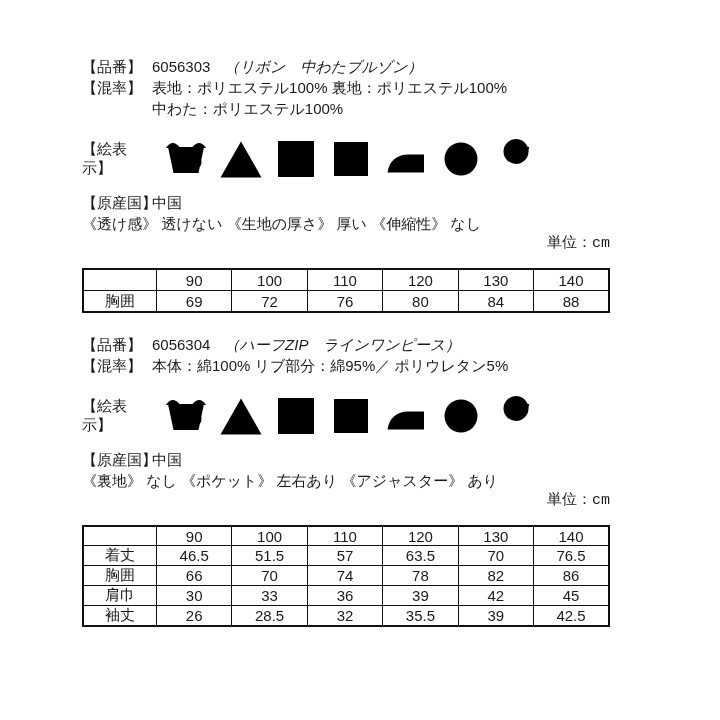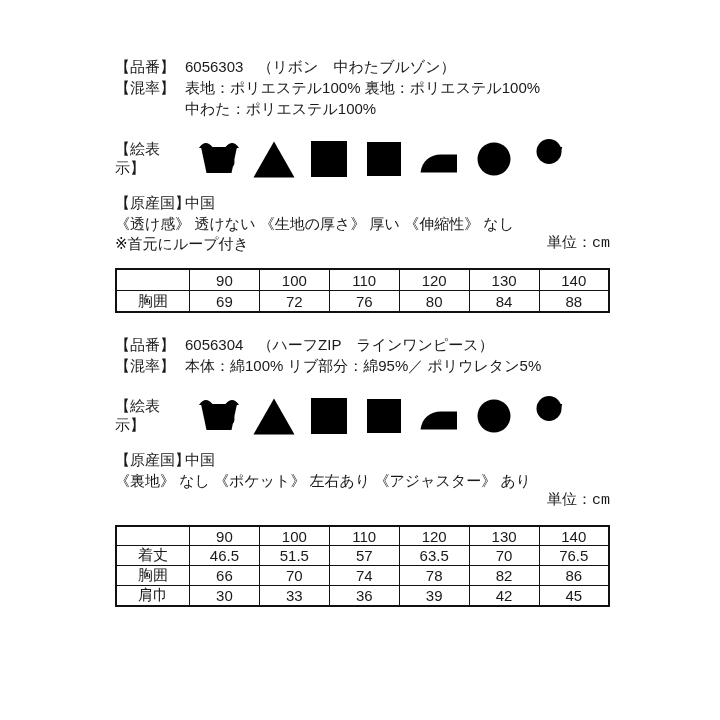--- a/index.html
+++ b/index.html
@@ -1,25 +1,25 @@
 <!DOCTYPE html>
 <html lang="ja"><head>
 <meta charset="utf-8">
 <style>
   html,body{margin:0;padding:0;}
   body{
     width:720px;height:720px;background:#ffffff;overflow:hidden;
     font-family:"Liberation Sans","DejaVu Sans",sans-serif;
     color:#1a1a1a;font-size:15px;
   }
-  .sheet{box-sizing:border-box;width:720px;height:720px;padding:56px 110px 0 115px;background:#fff;}
+  .sheet{box-sizing:border-box;width:720px;height:720px;padding:56px 110px 0 82px;background:#fff;}
   .line{display:flex;line-height:21px;white-space:nowrap;}
   .lbl{width:70px;flex-shrink:0;}
   .indent{margin-left:70px;line-height:21px;white-space:nowrap;}
-  .item-name{margin-left:14px;}
+  .item-name{margin-left:14px;font-style:italic;}
   .care-row{display:flex;align-items:center;margin-top:16px;margin-bottom:4px;}
   .care-syms{display:flex;gap:7px;margin-left:10px;}
   .care-sym{width:48px;height:48px;display:block;}
   .origin{margin-top:9px;text-align:right;}
   .unit-line{display:flex;justify-content:space-between;line-height:20px;}
   .unit{margin-left:auto;font-family:Liberation Mono, monospace;}
   table{border-collapse:collapse;width:100%;table-layout:fixed;margin-top:14px;border:2px solid #111;}
   td,th{border:1px solid #111;text-align:center;font-weight:normal;padding:0;height:20px;font-size:15px;}
   th.rowhead,td.rowhead{width:72px;}
   .sec2{margin-top:21px;}
@@ -108,21 +108,20 @@
       </div>
     </div>
 
     <div class="line origin">
       <span class="lbl">【原産国】</span>
       <span>中国</span>
     </div>
     <div class="line">《透け感》 透けない 《生地の厚さ》 厚い 《伸縮性》 なし</div>
 
     <div class="unit-line">
-      <span>※首元にループ付き</span>
       <span class="unit">単位：cm</span>
     </div>
 
     <table>
       <tbody>
           <tr>
         <th class="rowhead"></th>
         <th>90</th>
         <th>100</th>
         <th>110</th>
@@ -222,17 +221,26 @@
       </tr>
       <tr>
         <td class="rowhead">肩巾</td>
         <td>30</td>
         <td>33</td>
         <td>36</td>
         <td>39</td>
         <td>42</td>
         <td>45</td>
       </tr>
+      <tr>
+        <td class="rowhead">袖丈</td>
+        <td>26</td>
+        <td>28.5</td>
+        <td>32</td>
+        <td>35.5</td>
+        <td>39</td>
+        <td>42.5</td>
+      </tr>
     </tbody>
       </table>
   </section>
 
 </div>
 
 </body></html>

